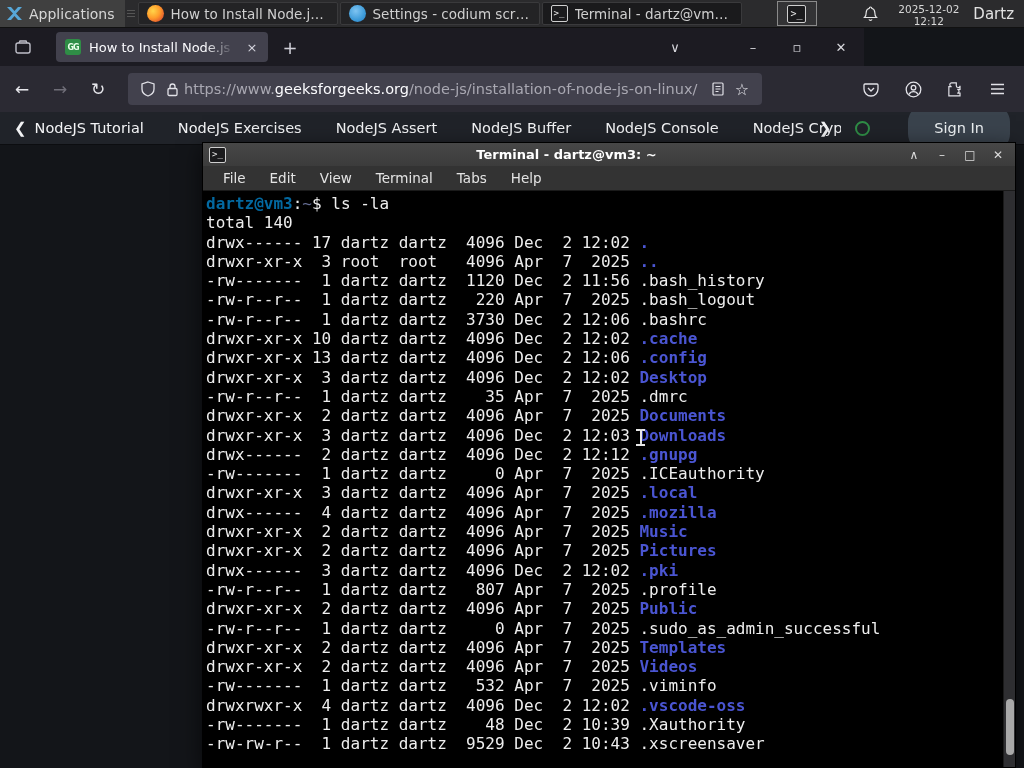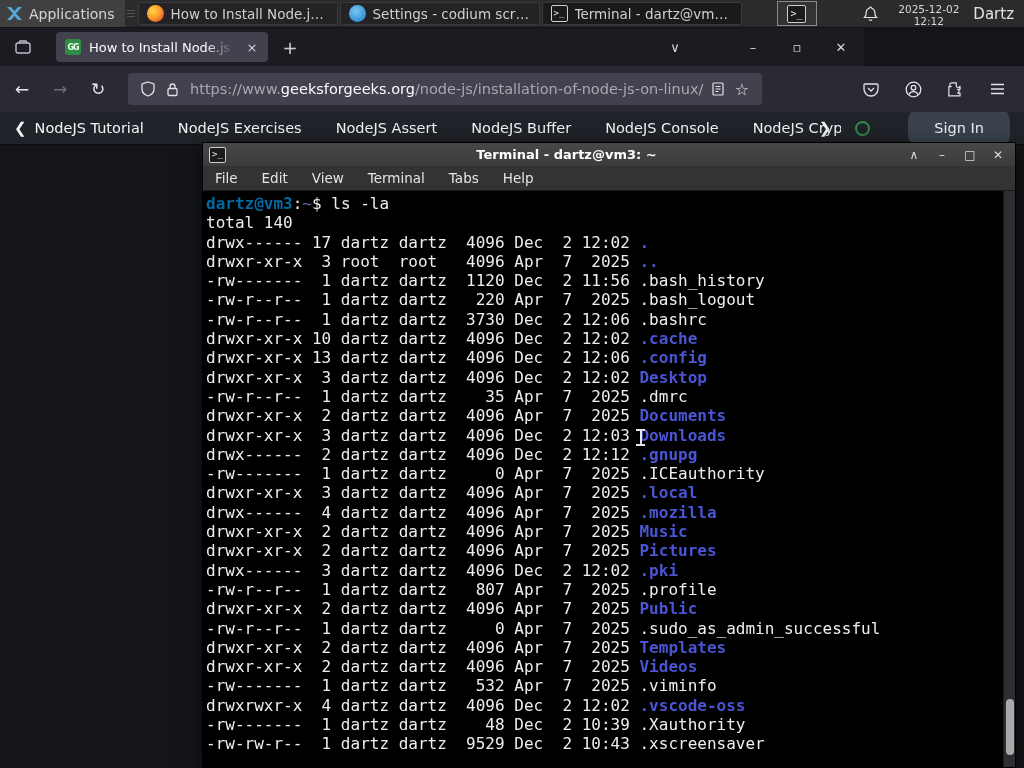--- a/index.html
+++ b/index.html
@@ -60,21 +60,21 @@
 
   
   .toolbar { position:absolute; left:0; top:66px; width:1024px; height:46px;
              background:#2b2a33; display:flex; align-items:center; z-index:10; }
   .nav-icon { width:32px; height:32px; display:flex; align-items:center; justify-content:center;
               color:#e6e6eb; font-size:17px; border-radius:4px; margin-left:6px; }
   .nav-icon.disabled { color:#6f6e78; }
   .urlbar { height:32px; flex:0 0 634px; margin-left:14px; background:#42414d; border-radius:4px;
             display:flex; align-items:center; padding:0 8px; color:#fbfbfe; }
   .urlbar .u-icon { width:24px; display:flex; justify-content:center; color:#e2e2e8; }
-  .url-text { flex:1; font-size:14.5px; white-space:nowrap; overflow:hidden; margin-left:6px; }
+  .url-text { flex:1; font-size:14.5px; white-space:nowrap; overflow:hidden; margin-left:0; }
   .url-dim { color:#a9a8b2; }
   .url-host { color:#fbfbfe; }
   .toolbar-right { margin-left:auto; display:flex; align-items:center; gap:12px; padding-right:12px; }
   .tb-icon { width:30px; height:30px; display:flex; align-items:center; justify-content:center;
              color:#e2e2e8; border-radius:4px; }
 
   
   .sitenav { position:absolute; left:0; top:112px; width:1024px; height:33px; background:#202329;
              display:flex; align-items:center; color:#f2f3f5; z-index:5;
              border-bottom:1px solid #0c0d10; }
@@ -95,21 +95,21 @@
   .terminal { position:absolute; left:202px; top:142px; width:814px; height:626px; z-index:20;
               display:flex; flex-direction:column; box-shadow:0 6px 22px rgba(0,0,0,.6);
               border:1px solid #000; }
   .term-titlebar { height:23px; background:linear-gradient(#474747,#3c3c3c); display:flex;
                    align-items:center; padding:0 6px; color:#ffffff; flex:0 0 auto; }
   .term-titlebar .icon-terminal { width:17px; height:16px; font-size:9px; line-height:13px; }
   .term-title { flex:1; text-align:center; font-weight:bold; font-size:13px; }
   .term-caption { display:flex; gap:14px; padding-right:4px; }
   .term-caption span { color:#dcdcdc; font-size:12px; width:14px; text-align:center; }
   .term-menubar { height:25px; background:#333333; border-bottom:1px solid #1a1a1a;
-                  display:flex; align-items:center; gap:0; padding-left:0; flex:0 0 auto; }
+                  display:flex; align-items:center; gap:0; padding-left:8px; flex:0 0 auto; }
   .menu-item { color:#e4e4e4; font-size:13.5px; padding:0 12px; }
   .term-content { flex:1; background:#000000; position:relative; overflow:hidden;
                   font-family:"DejaVu Sans Mono","Liberation Mono",monospace;
                   font-size:16px; line-height:19.3px; padding:3px 14px 0 3px; }
   .term-line { white-space:pre; color:#eeeeee; }
   .t-fg   { color:#eeeeee; }
   .t-dir  { color:#4a55d2; font-weight:bold; }
   .t-file { color:#eeeeee; }
   .t-dim  { color:#6e6e6e; }
   .t-green{ color:#0369a1; font-weight:bold; }

